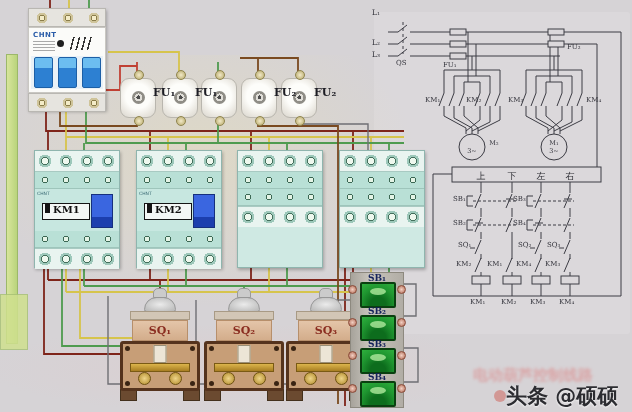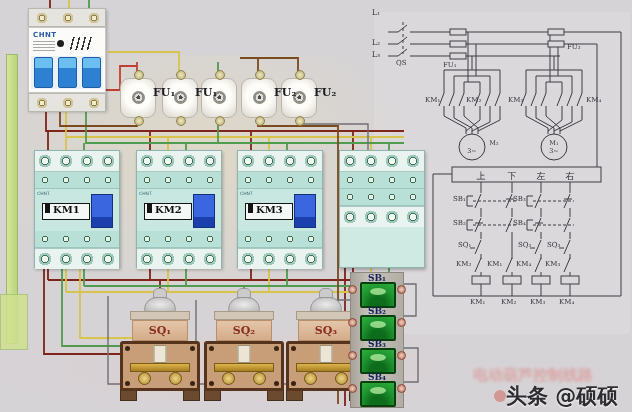--- a/index.html
+++ b/index.html
@@ -220,28 +220,20 @@
           <span>KM2</span>
         </div>
       <div class="km-blue"></div>
     </div>
     <div class="km-row km-s"></div>
     <div class="km-row km-b"></div>
   </div>
   <div class="km" style="left:237px">
     <div class="km-row km-t"></div>
     <div class="km-row km-s"></div>
-    <div class="km-mid">
-      <span class="km-brand">CHNT</span>
-      <div class="km-tag">
-          <i class="km-chip"></i>
-          <span>KM3</span>
-        </div>
-      <div class="km-blue"></div>
-    </div>
     <div class="km-row km-s"></div>
     <div class="km-row km-b"></div>
   </div>
   <div class="km" style="left:339px">
     <div class="km-row km-t"></div>
     <div class="km-row km-s"></div>
     <div class="km-row km-s"></div>
     <div class="km-row km-b"></div>
   </div>
 

